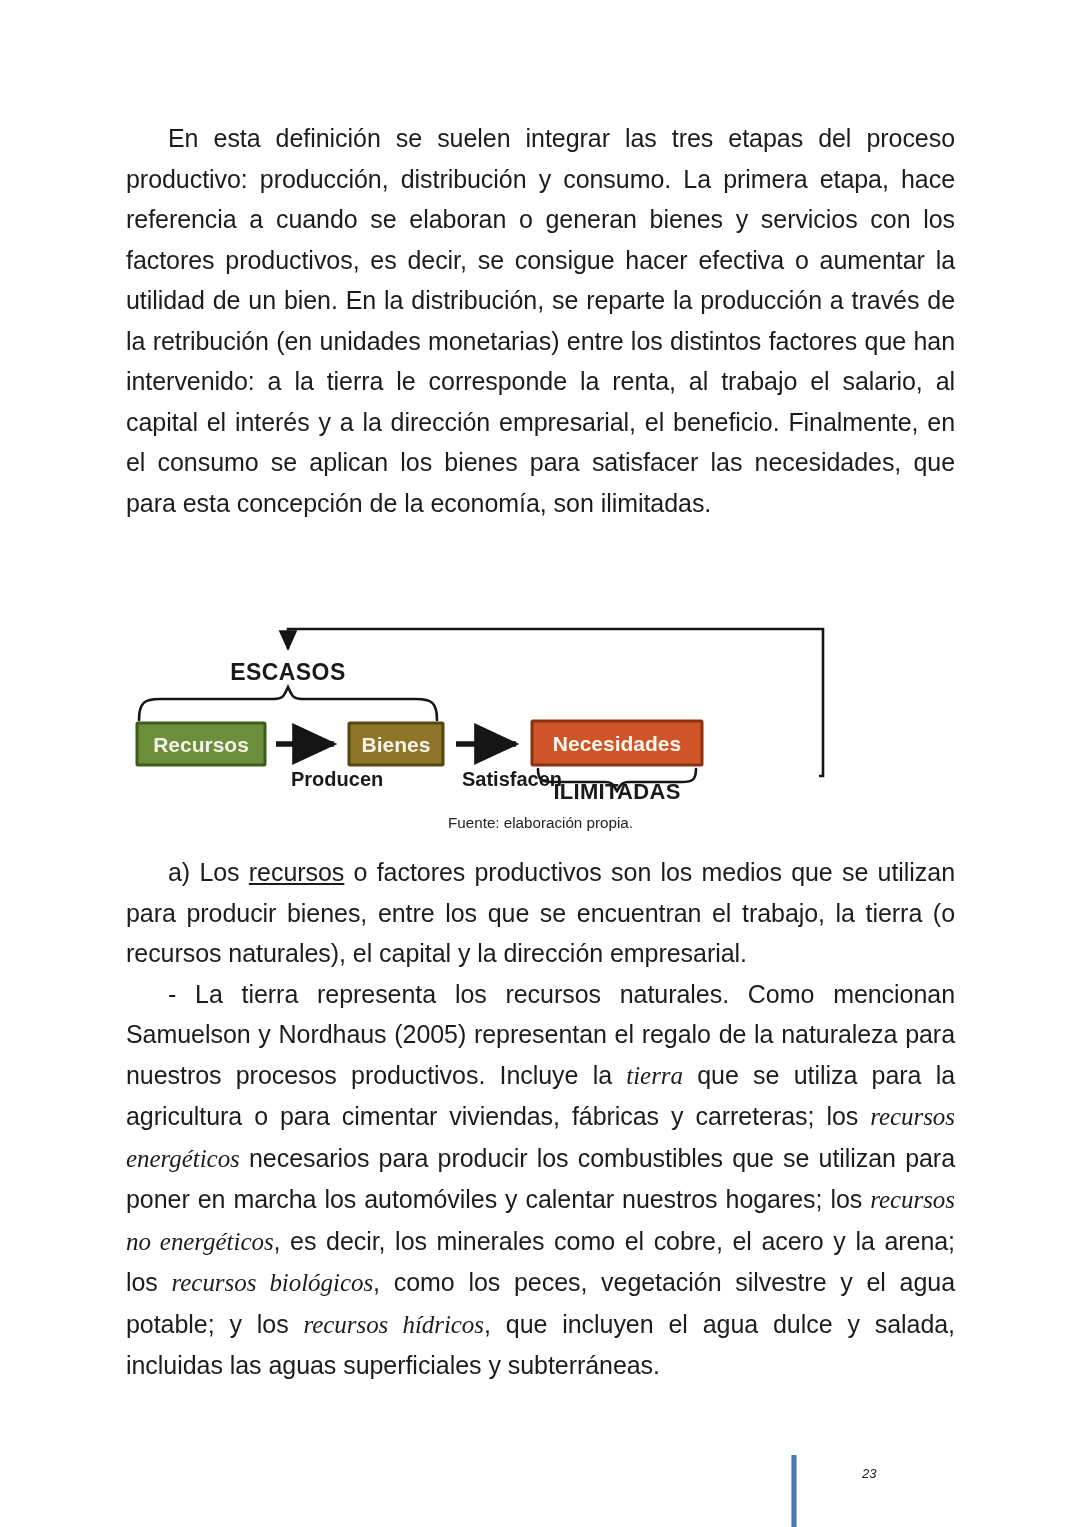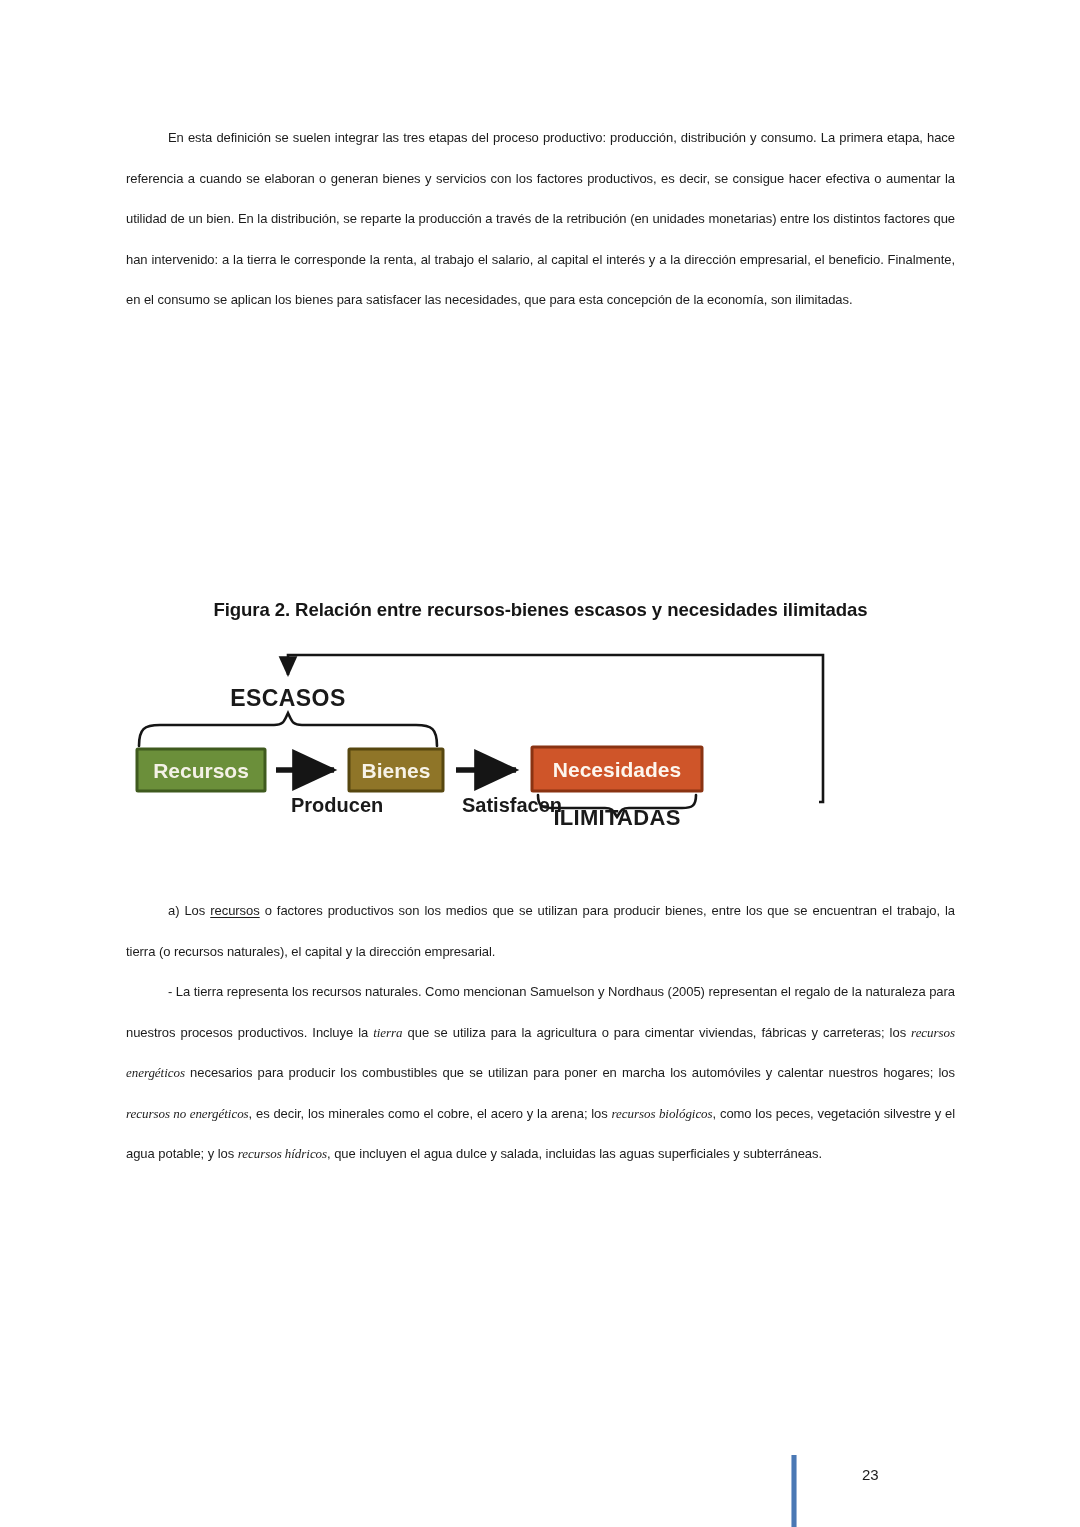--- a/index.html
+++ b/index.html
@@ -21,21 +21,21 @@
     background: #ffffff;
   }
   .content {
     position: absolute;
     left: 126px;
     top: 118px;
     width: 829px;
   }
   p.body-par {
     margin: 0 0 0 0;
-    font-size: 13px;
+    font-size: 25px;
     line-height: 40.5px;
     text-align: justify;
     text-justify: inter-word;
     text-indent: 42px;
     color: #1c1c1c;
     letter-spacing: -0.05px;
   }
   p.body-par.tight {
     margin-top: 0px;
   }
@@ -86,38 +86,38 @@
     width: 4px;
     height: 72px;
     background: #4a78b4;
     border-left: 1px solid #9ab4d8;
     border-right: 1px solid #9ab4d8;
   }
   .page-number {
     position: absolute;
     left: 862px;
     top: 1466px;
-    font-size: 15px;
+    font-size: 13px;
     color: #1c1c1c;
+    font-style: italic;
   }
 </style>
 </head>
 <body>
 
 <div class="page">
 
   <div class="content">
 
     <p class="body-par">En esta definición se suelen integrar las tres etapas del proceso productivo: producción, distribución y consumo. La primera etapa, hace referencia a cuando se elaboran o generan bienes y servicios con los factores productivos, es decir, se consigue hacer efectiva o aumentar la utilidad de un bien. En la distribución, se reparte la producción a través de la retribución (en unidades monetarias) entre los distintos factores que han intervenido: a la tierra le corresponde la renta, al trabajo el salario, al capital el interés y a la dirección empresarial, el beneficio. Finalmente, en el consumo se aplican los bienes para satisfacer las necesidades, que para esta concepción de la economía, son ilimitadas.</p>
 
   </div>
 
   <div class="figure-block">
 
-    <div class="figure-caption">Figura 2. Relación entre recursos-bienes escasos y necesidades ilimitadas</div>
 
     <div class="figure-graphic">
       <svg class="svg-wrap" width="829" height="185" viewBox="0 0 829 185">
         <defs>
           <marker id="arrowBlk" markerWidth="9" markerHeight="9" refX="7.6" refY="4.2" orient="auto" markerUnits="strokeWidth">
             <path d="M0,0.4 L8.2,4.2 L0,8 Z" fill="#151515"></path>
           </marker>
           <marker id="arrowDown" markerWidth="9" markerHeight="9" refX="7.2" refY="4.2" orient="auto" markerUnits="strokeWidth">
             <path d="M0,0.6 L8,4.2 L0,7.8 Z" fill="#151515"></path>
           </marker>
@@ -177,23 +177,24 @@
                  L 479 163
                  C 487 163, 487 166, 491 172
                  C 495 166, 495 163, 503 163
                  L 556 163
                  C 566 163, 570 161, 570 150" stroke="#151515" stroke-width="2.6" fill="none" stroke-linecap="round"></path>
 
         <text x="491" y="180" text-anchor="middle" font-family="Liberation Sans, sans-serif" font-size="22" font-weight="bold" fill="#1a1a1a" letter-spacing="0.3">ILIMITADAS</text>
       </svg>
     </div>
 
+    <div class="figure-source">Fuente: elaboración propia.</div>
   </div>
 
-  <div class="content" style="top:891px;">
+  <div class="content" style="top:852px;">
 
     <p class="body-par"><span>a) Los </span><span class="u">recursos</span><span> o factores productivos son los medios que se utilizan para producir bienes, entre los que se encuentran el trabajo, la tierra (o recursos naturales), el capital y la dirección empresarial.</span></p>
 
     <p class="body-par tight"><span>- La tierra representa los recursos naturales. Como mencionan Samuelson y Nordhaus (2005) representan el regalo de la naturaleza para nuestros procesos productivos. Incluye la </span><i>tierra</i><span> que se utiliza para la agricultura o para cimentar viviendas, fábricas y carreteras; los </span><i>recursos energéticos</i><span> necesarios para producir los combustibles que se utilizan para poner en marcha los automóviles y calentar nuestros hogares; los </span><i>recursos no energéticos</i><span>, es decir, los minerales como el cobre, el acero y la arena; los </span><i>recursos biológicos</i><span>, como los peces, vegetación silvestre y el agua potable; y los </span><i>recursos hídricos</i><span>, que incluyen el agua dulce y salada, incluidas las aguas superficiales y subterráneas.</span></p>
   </div>
 
   <div class="footer-rule"></div>
   <div class="page-number">23</div>
 
 </div>

